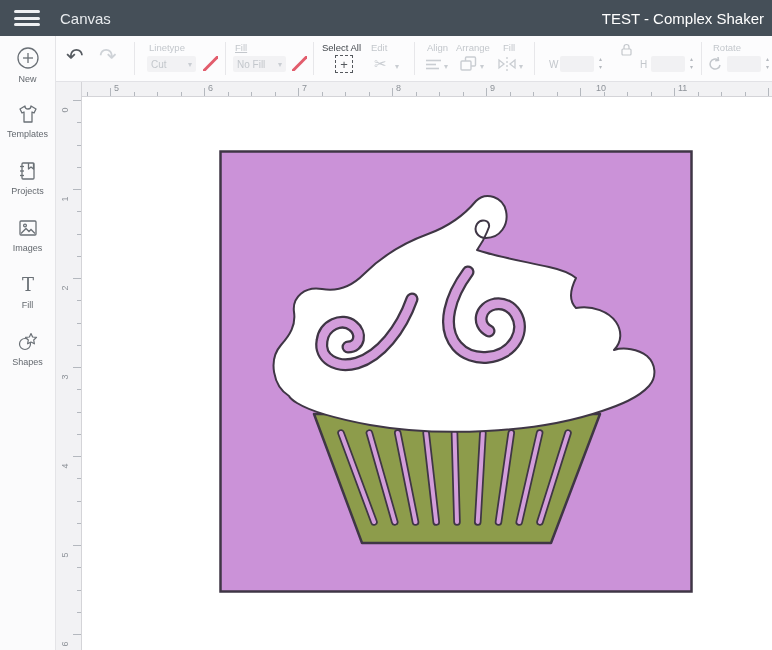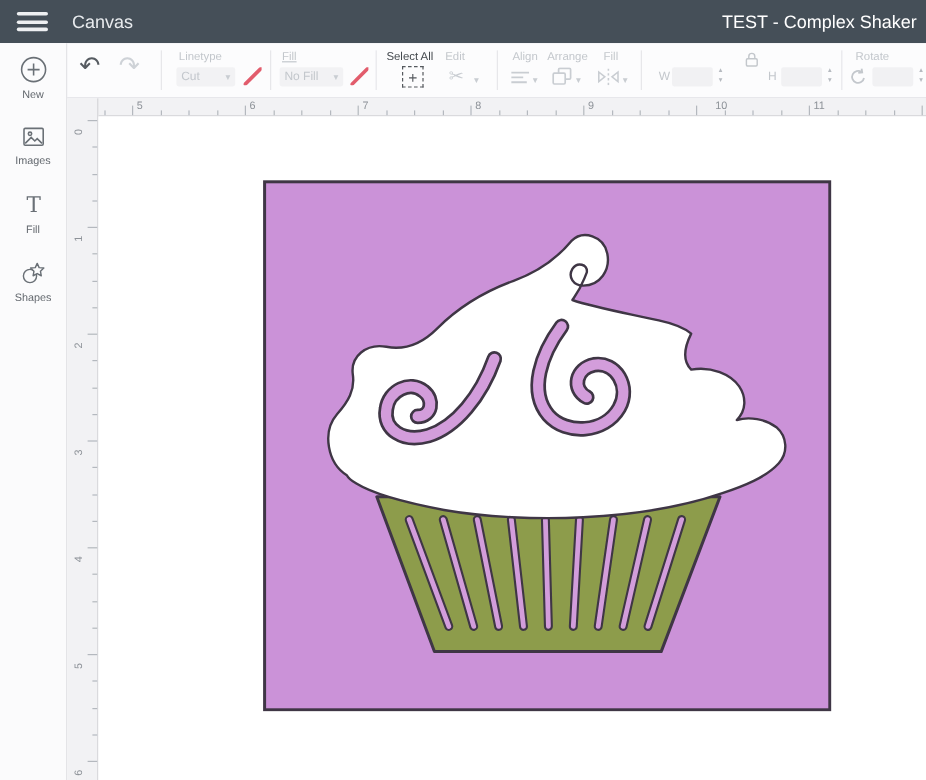--- a/index.html
+++ b/index.html
@@ -168,20 +168,38 @@
 <div class="sidebar">
   <div class="sb-item">
     <svg width="26" height="26" viewBox="0 0 26 26">
       <g fill="none" stroke="#6a7076" stroke-width="1.3">
           <circle cx="13" cy="13" r="10"></circle>
           <line x1="13" y1="8" x2="13" y2="18"></line>
           <line x1="8" y1="13" x2="18" y2="13"></line>
         </g>
     </svg>
     <div class="sb-label">New</div>
+  </div>
+  <div class="sb-item">
+    <svg width="24" height="24" viewBox="0 0 24 24">
+      <path d="M4,7 L9,4 C9,6 10,7 12,7 C14,7 15,6 15,4 L20,7 L18,11 L16,10 L16,20 L8,20 L8,10 L6,11 Z" fill="none" stroke="#6a7076" stroke-width="1.3" stroke-linejoin="round"></path>
+    </svg>
+    <div class="sb-label">Templates</div>
+  </div>
+  <div class="sb-item">
+    <svg width="24" height="24" viewBox="0 0 24 24">
+      <g fill="none" stroke="#6a7076" stroke-width="1.3">
+        <rect x="6" y="4" width="12" height="16" rx="1"></rect>
+        <line x1="4" y1="7.5" x2="8" y2="7.5"></line>
+          <line x1="4" y1="12" x2="8" y2="12"></line>
+          <line x1="4" y1="16.5" x2="8" y2="16.5"></line>
+        <path d="M12.5,4 L12.5,10 L15,8 L17.5,10 L17.5,4" stroke-linejoin="round"></path>
+      </g>
+    </svg>
+    <div class="sb-label">Projects</div>
   </div>
   <div class="sb-item">
     <svg width="24" height="24" viewBox="0 0 24 24">
       <g fill="none" stroke="#6a7076" stroke-width="1.3">
         <rect x="4" y="5" width="16" height="14" rx="1"></rect>
           <circle cx="9" cy="9.5" r="1.4"></circle>
         <path d="M5,17.5 L10,12.5 L13,15.5 L15,13.5 L19,17.5"></path>
       </g>
     </svg>
     <div class="sb-label">Images</div>

